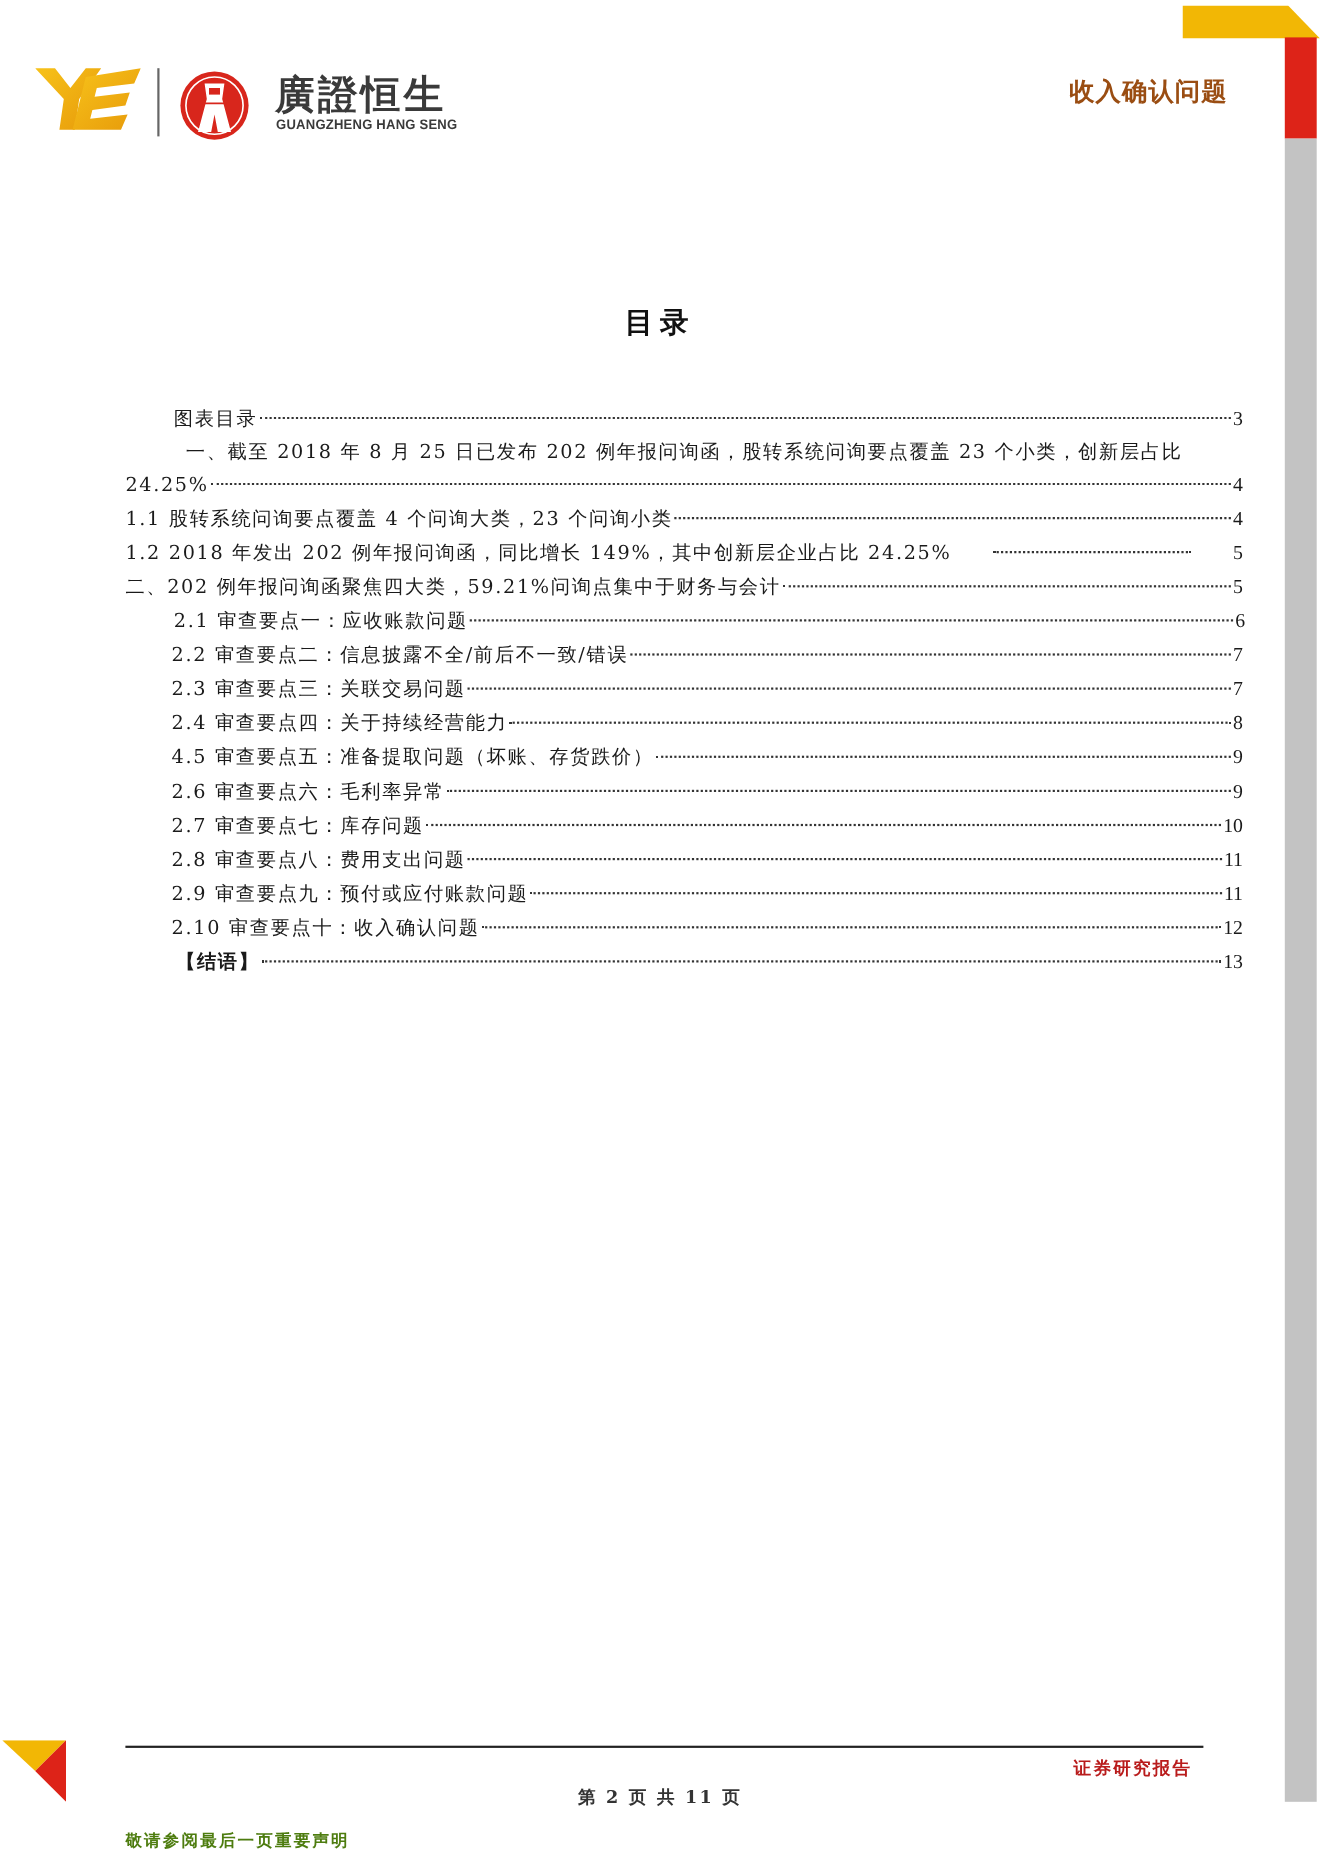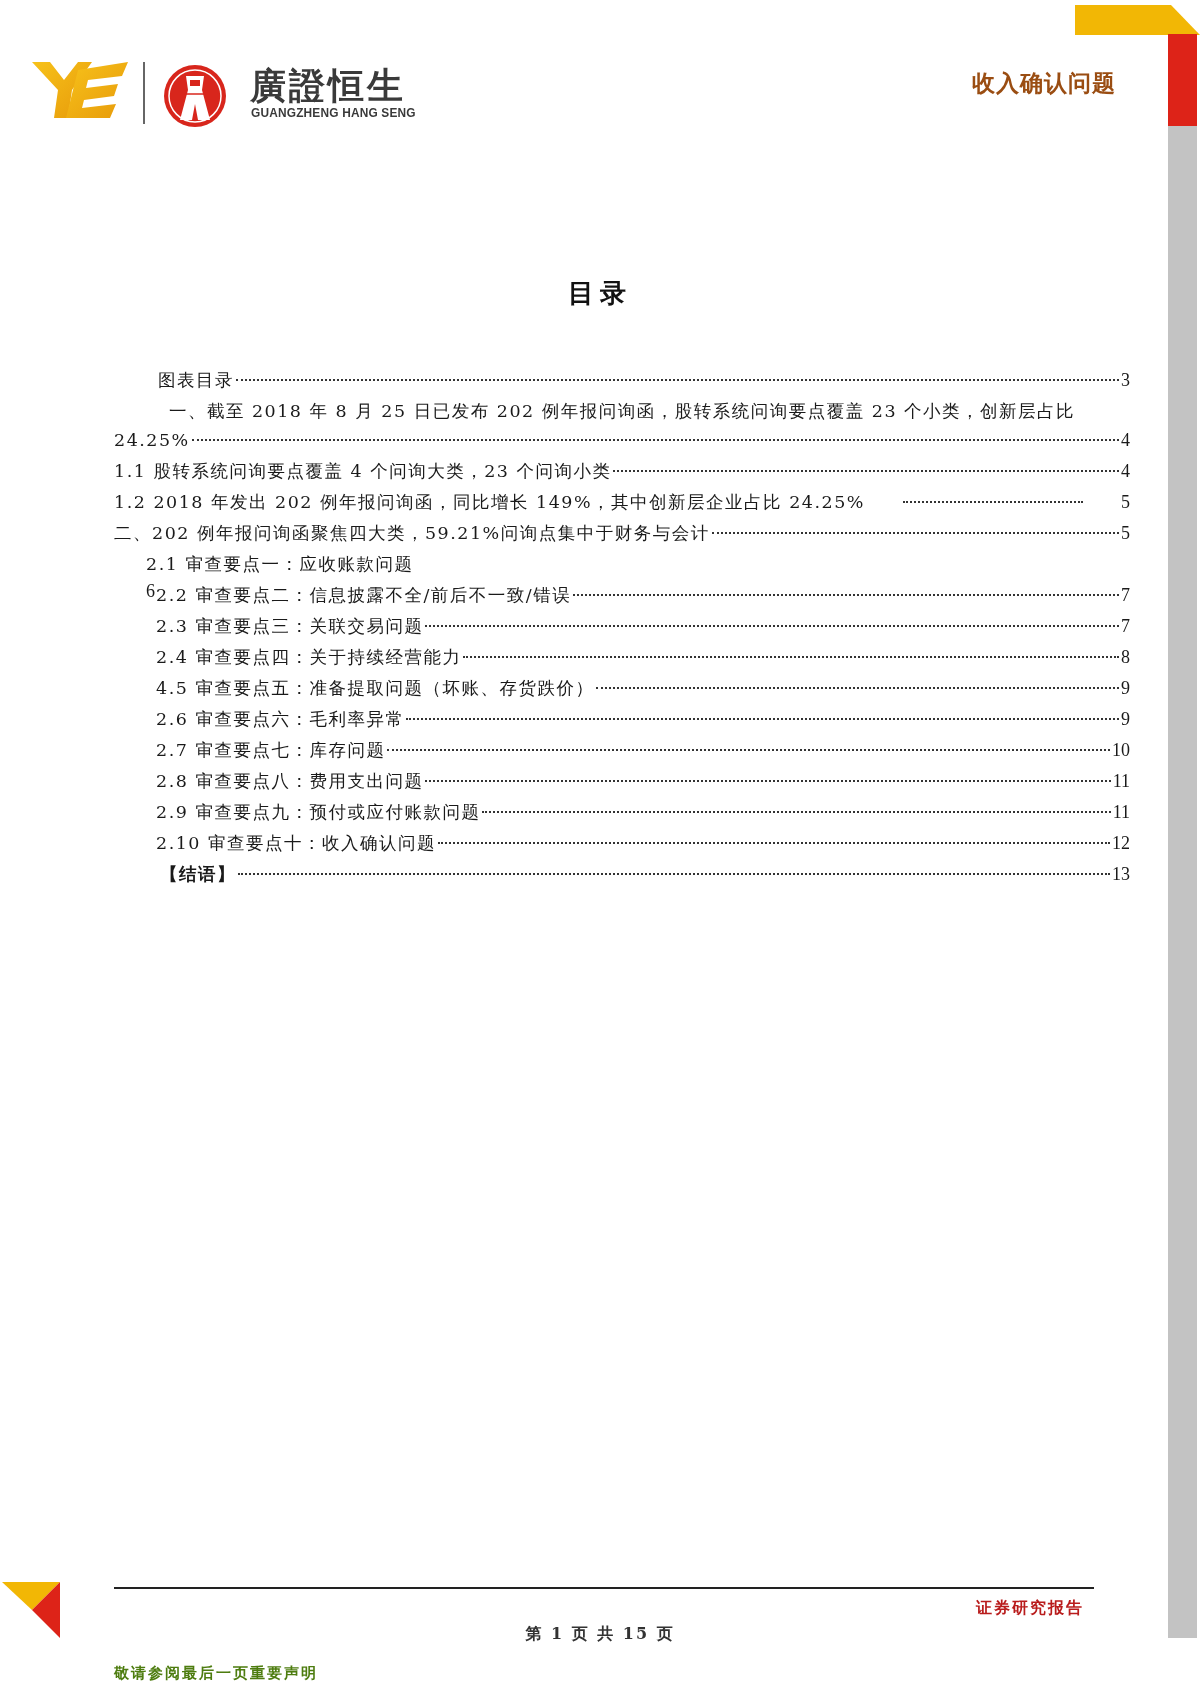--- a/index.html
+++ b/index.html
@@ -89,21 +89,21 @@
   <div class="toc-row" style="left:0; top:122px; width:1016px;gap:36px;">
     <span class="label">1.2 2018 年发出 202 例年报问询函，同比增长 149%，其中创新层企业占比 24.25%</span>
     <span class="dots"></span>
     <span class="page">5</span>
   </div>
   <div class="toc-row" style="left:0; top:153px; width:1016px;">
     <span class="label">二、202 例年报问询函聚焦四大类，59.21%问询点集中于财务与会计</span>
     <span class="dots"></span>
     <span class="page">5</span>
   </div>
-  <div class="toc-row" style="left:30px; top:184px; width:974px;flex-direction:column;">
+  <div class="toc-row" style="left:44px; top:184px; width:974px;">
     <span class="label">2.1 审查要点一：应收账款问题</span>
     <span class="dots"></span>
     <span class="page">6</span>
   </div>
   <div class="toc-row" style="left:42px; top:215px; width:974px;">
     <span class="label">2.2 审查要点二：信息披露不全/前后不一致/错误</span>
     <span class="dots"></span>
     <span class="page">7</span>
   </div>
   <div class="toc-row" style="left:42px; top:246px; width:974px;">
@@ -153,13 +153,13 @@
   </div>
 </div>
 
 <svg class="foot-tri" viewBox="0 0 58 56">
   <polygon points="0,0 58,0 30,28" fill="#f2b705"></polygon>
   <polygon points="58,0 58,56 30,28" fill="#dd2318"></polygon>
 </svg>
 <div class="foot-rule"></div>
 <div class="foot-left">敬请参阅最后一页重要声明</div>
 <div class="foot-right">证券研究报告</div>
-<div class="foot-page">第 1 页 共 15 页</div>
+<div class="foot-page">第 2 页 共 11 页</div>
 
 </body></html>

